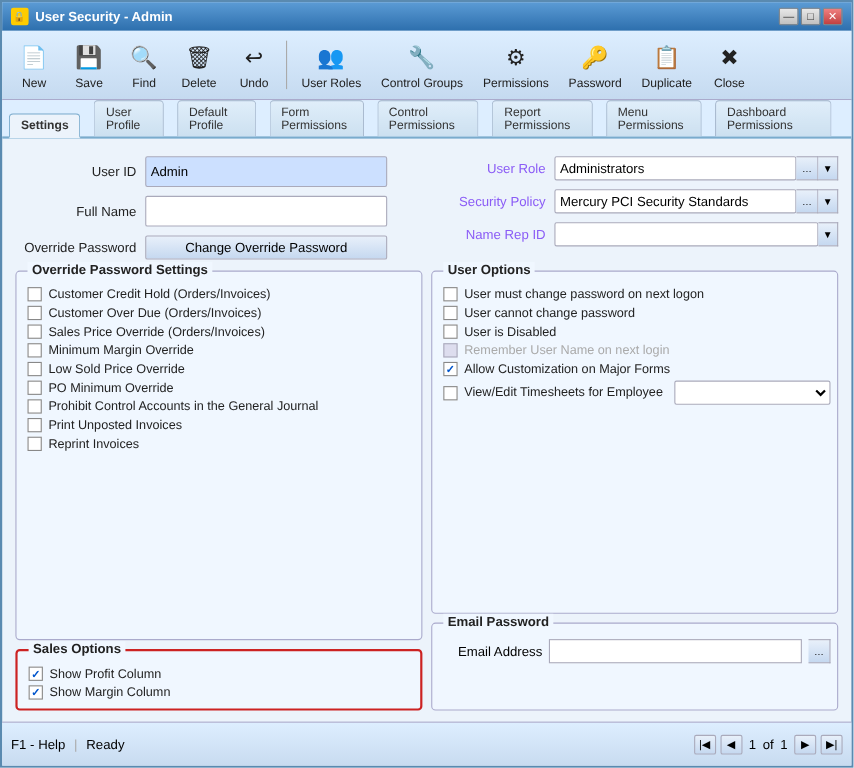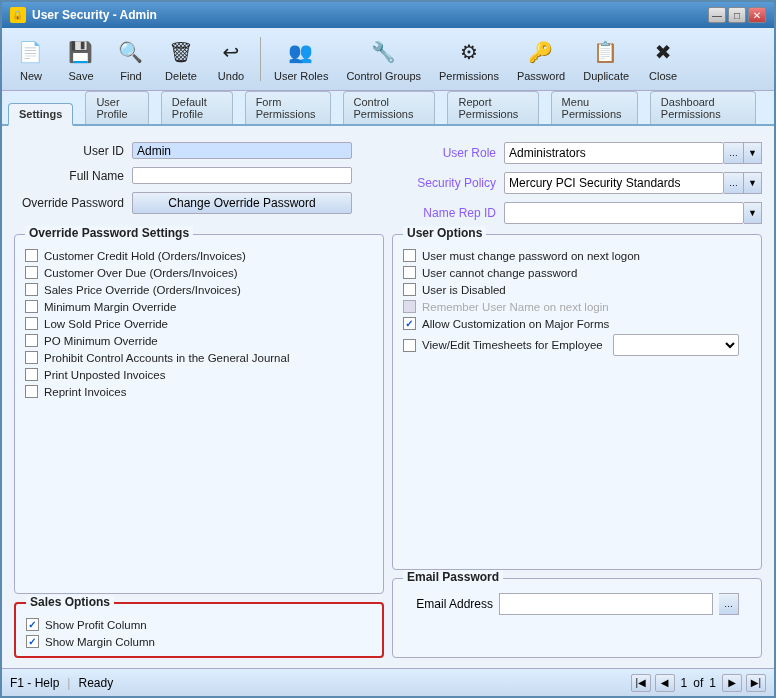--- a/index.html
+++ b/index.html
@@ -143,21 +143,21 @@
       margin-bottom: 2px;
     }
     .form-label {
       width: 110px;
       text-align: right;
       color: #222;
       font-size: 12px;
       flex-shrink: 0;
     }
     .form-input {
-      height: 17px;
+      height: 28px;
       border: 1px solid #aab;
       background: white;
       padding: 2px 4px;
       font-size: 12px;
       border-radius: 2px;
     }
     .form-input.blue-bg {
       background: #cce0ff;
     }
     .form-right-label {
@@ -213,21 +213,21 @@
       flex: 1;
       display: flex;
       flex-direction: column;
       gap: 8px;
     }
     .group-box {
       border: 1px solid #aac;
       border-radius: 4px;
       background: #f0f7ff;
       position: relative;
-      padding: 8px 22px 8px 10px;
+      padding: 8px 6px 8px 10px;
     }
     .group-box.red-border {
       border: 2px solid #cc2222;
     }
     .group-title {
       position: absolute;
       top: -9px;
       left: 10px;
       background: #f0f7ff;
       padding: 0 4px;
@@ -279,21 +279,21 @@
       background: linear-gradient(to bottom, #e8f0fa, #c5d8f0);
       border: 1px solid #aab;
       border-radius: 2px;
       cursor: pointer;
       font-size: 12px;
       padding: 0 12px;
     }
     .status-bar {
       background: linear-gradient(to bottom, #ddeeff, #c8dbf0);
       border-top: 1px solid #aac;
-      height: 28px;
+      height: 40px;
       display: flex;
       align-items: center;
       padding: 0 8px;
       gap: 8px;
       flex-shrink: 0;
     }
     .status-left {
       display: flex;
       align-items: center;
       gap: 8px;

